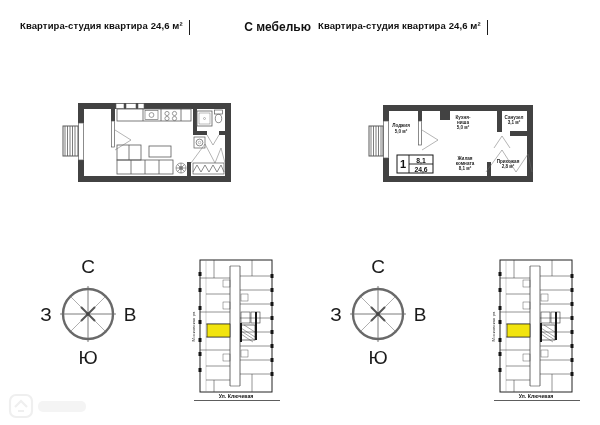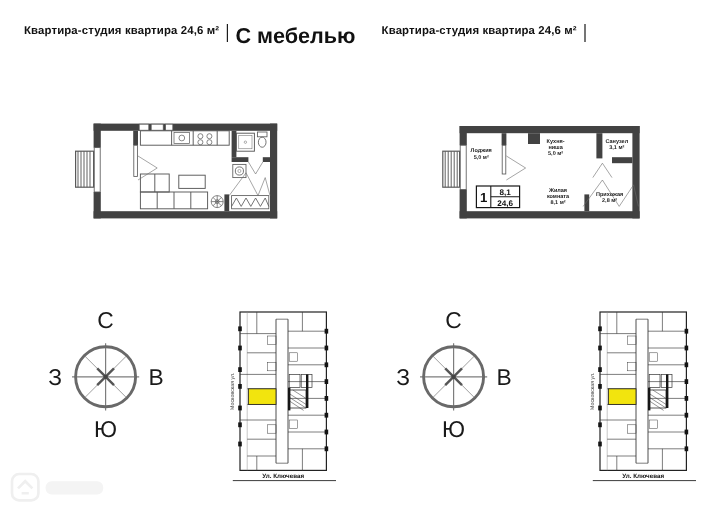--- a/index.html
+++ b/index.html
@@ -1,20 +1,20 @@
 <!DOCTYPE html>
 <html><head>
 <meta charset="utf-8">
 <style>
   html,body{margin:0;padding:0;background:#fff;}
   .stage{position:relative;width:600px;height:425px;background:#ffffff;overflow:hidden;
          font-family:"Liberation Sans",sans-serif;}
   .title{position:absolute;top:20px;display:flex;align-items:flex-start;gap:6px;color:#111;white-space:nowrap;}
   .title .t1{font-weight:bold;font-size:9.5px;letter-spacing:0.1px;}
-  .title .t2{font-weight:bold;font-size:18px;}
+  .title .t2{font-weight:bold;font-size:12px;margin-left:48px;}
   .title .sep{width:1.5px;height:15px;background:#1c1c1c;}
   .abs{position:absolute;}
   svg text{font-family:"Liberation Sans",sans-serif;}
   .area-label{font-size:4.6px;fill:#1d1d1d;font-weight:bold;text-anchor:middle;}
   .badge-big{font-size:11px;font-weight:bold;fill:#111;text-anchor:middle;}
   .badge-num{font-size:6.8px;font-weight:bold;fill:#111;text-anchor:middle;}
   .compass-letter{font-size:19px;fill:#1a1a1a;text-anchor:middle;}
   .street-v{font-size:4.4px;fill:#3a3a3a;text-anchor:middle;}
   .street-b{font-size:5.2px;font-weight:bold;fill:#111;text-anchor:middle;}
   .wall{fill:#424242;}

